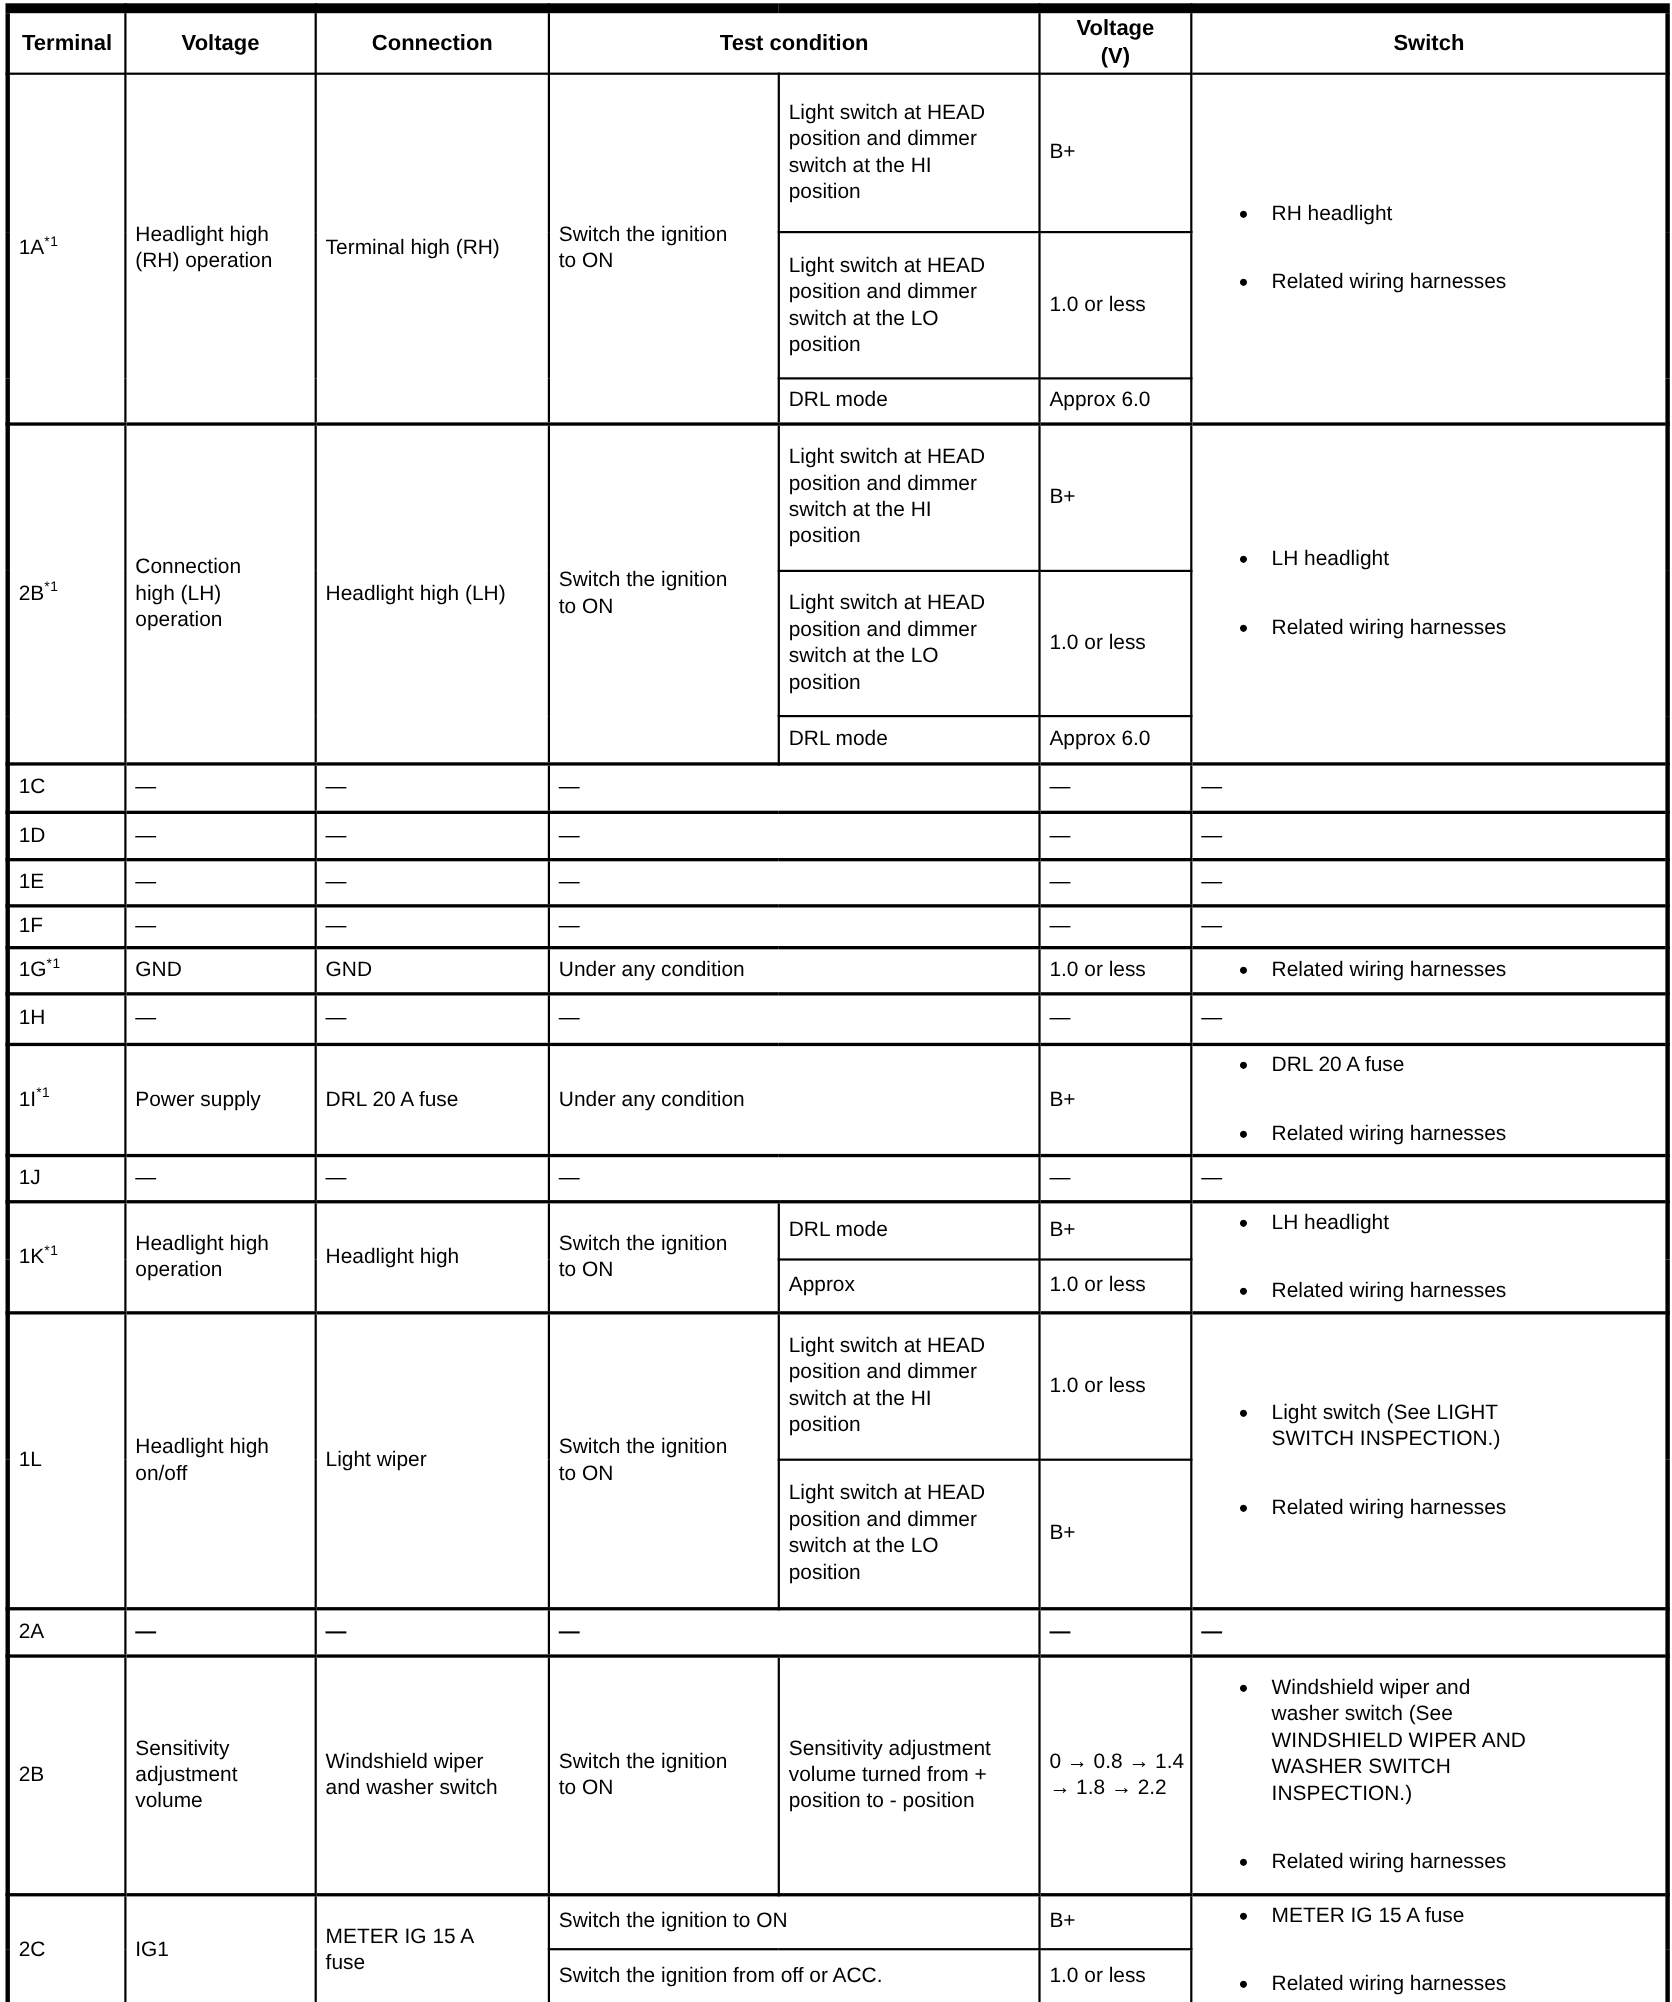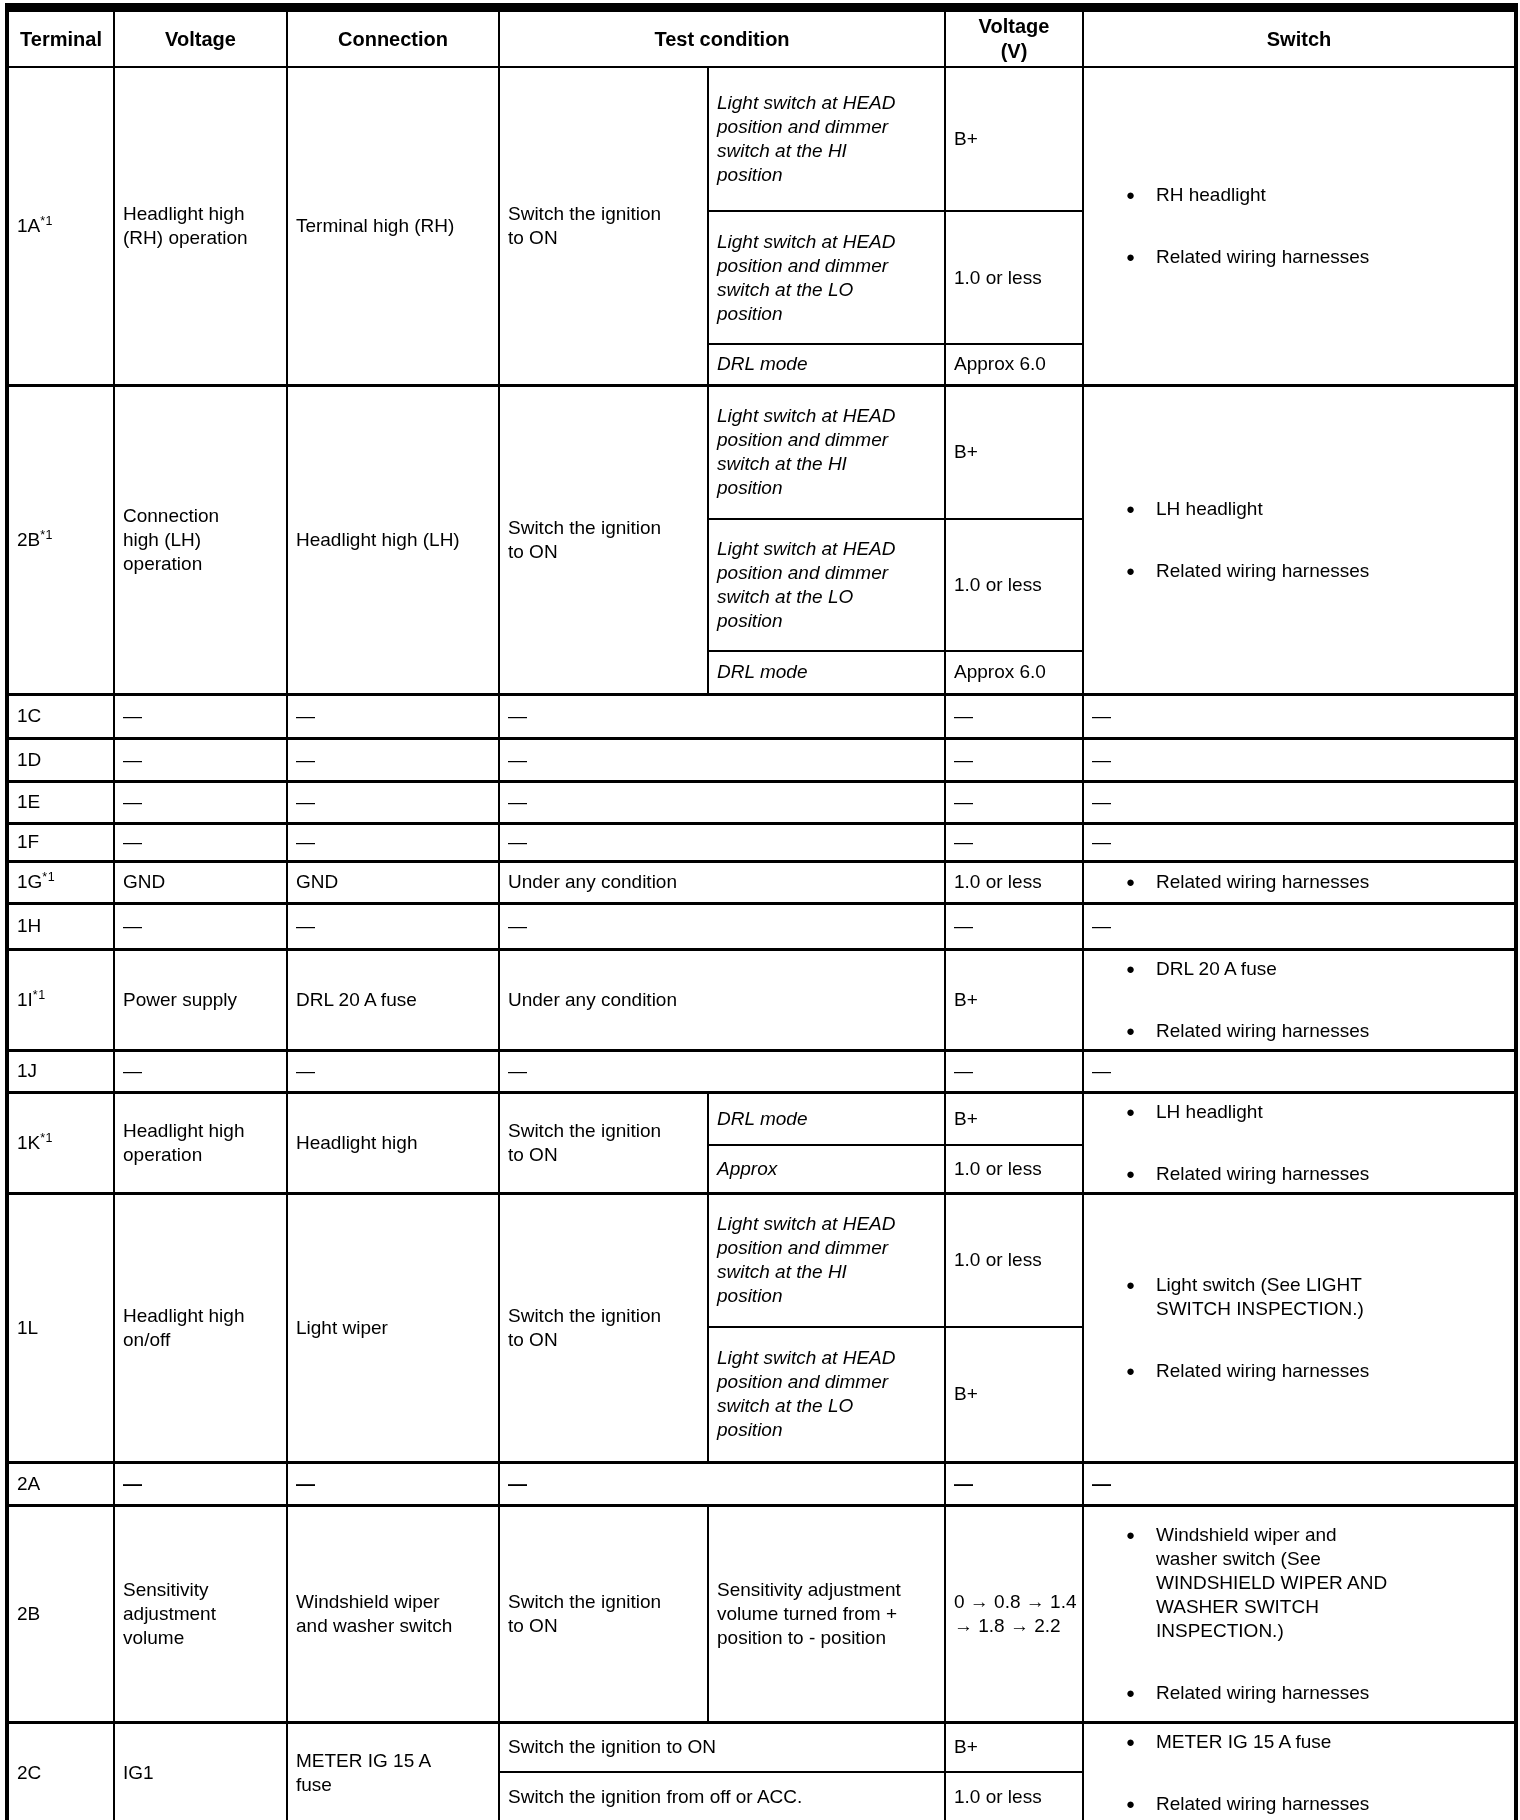--- a/index.html
+++ b/index.html
@@ -13,21 +13,21 @@
     width:1509px; border-collapse:collapse; table-layout:fixed;
     border:4px solid #000; border-top-width:9px; border-bottom-width:5px;
   }
   th,td { border:2px solid #000; vertical-align:middle; overflow:hidden; }
   th { font-size:20px; font-weight:bold; text-align:center; padding:2px; line-height:25px; }
   td { font-size:19px; line-height:24px; padding:4px 6px 4px 8px; font-weight:normal; }
   tr.major > td { border-top-width:3px; }
   td.sg { padding-right:34px; }      
   td.cn { padding-right:28px; }      
   td.tm { padding-right:44px; }      
-  td.ts { padding-right:28px;font-style:italic; }      
+  td.ts { padding-right:28px; }      
   td.ts2 { }
   td.tf { }                          
   td.v  { padding-right:4px; }       
   td.a  { padding:6px 6px 6px 0; }   
   sup.mark { font-size:12.5px; line-height:0; vertical-align:super; letter-spacing:0.5px; }
   .stack { display:flex; flex-direction:column; justify-content:center; }
   .item { display:flex; align-items:flex-start; }
   .item + .item { margin-top:38px; }
   .bullet { flex:0 0 30px; margin-left:42px; font-size:15px; line-height:24px; }
   .atext { max-width:240px; }

